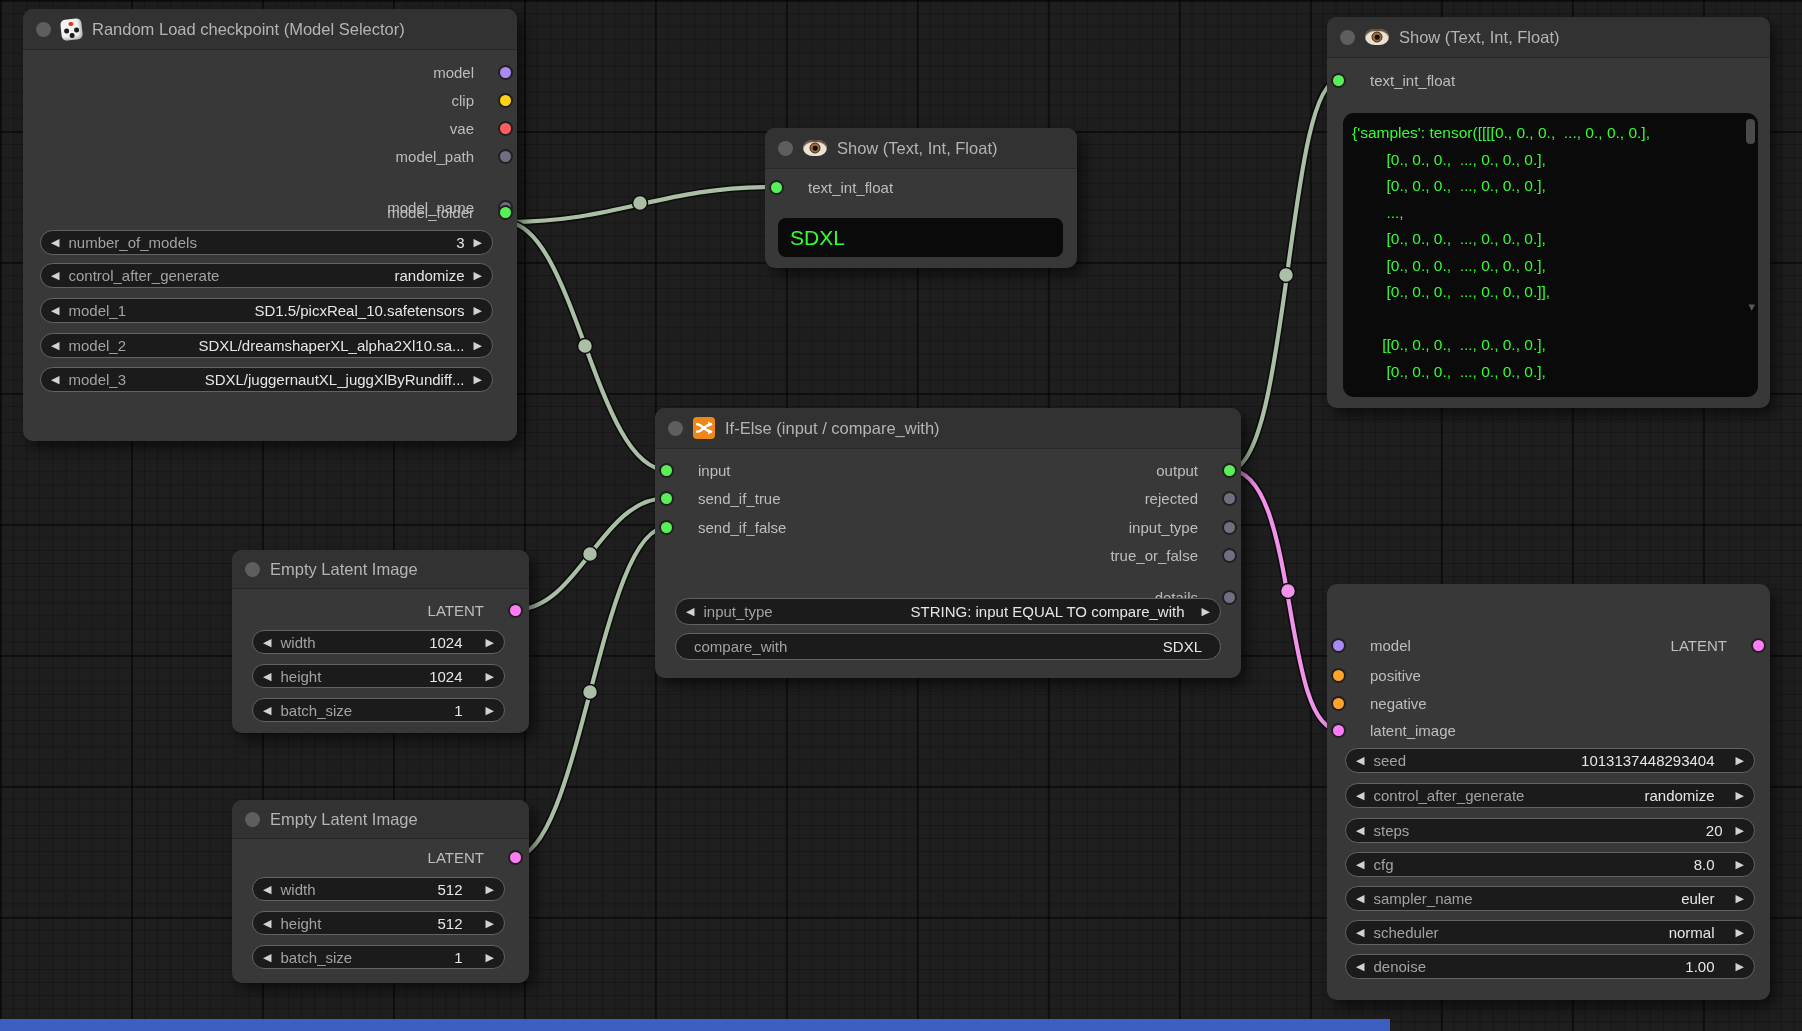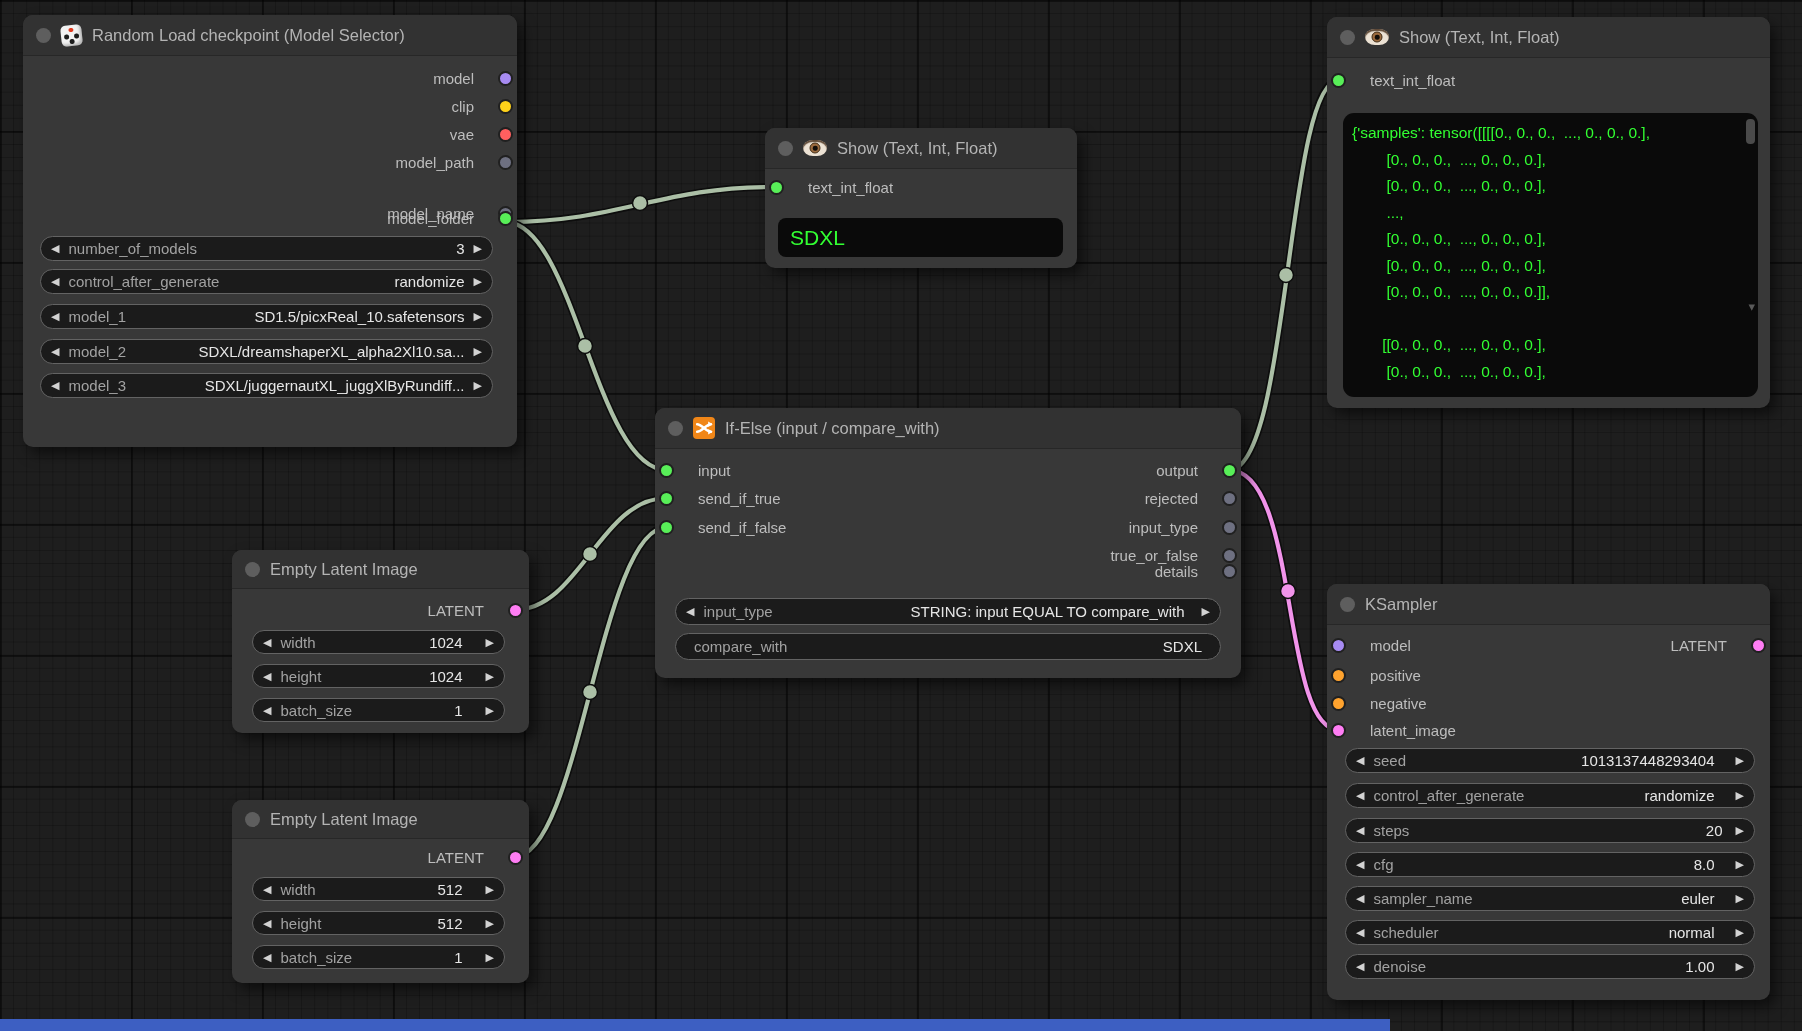--- a/index.html
+++ b/index.html
@@ -96,21 +96,21 @@
       <path class="wire" d="M1229,470 C1300,470 1280,730 1339,730" stroke="#f193ea"></path>
     </g>
     <circle class="wire-dot" cx="640" cy="203" r="7.5" fill="#abbfa6"></circle>
     <circle class="wire-dot" cx="585" cy="346" r="7.5" fill="#abbfa6"></circle>
     <circle class="wire-dot" cx="590" cy="554" r="7.5" fill="#abbfa6"></circle>
     <circle class="wire-dot" cx="590" cy="692" r="7.5" fill="#abbfa6"></circle>
     <circle class="wire-dot" cx="1286" cy="275" r="7.5" fill="#abbfa6"></circle>
     <circle class="wire-dot" cx="1288" cy="591" r="7.5" fill="#f193ea"></circle>
   </svg>
 
-  <div class="node" style="left:23px;top:15px;width:494px;height:432px;">
+  <div class="node" style="left:23px;top:9px;width:494px;height:432px;">
     <div class="ntitle">
       <span class="cdot"></span>
       <span class="die">
           <i class="p-red"></i>
           <i class="p1"></i>
           <i class="p2"></i>
           <i class="p3"></i>
         </span>
       <span class="ttext">Random Load checkpoint (Model Selector)</span>
     </div>
@@ -252,21 +252,21 @@
       <span class="dot" style="background-color: rgb(110, 112, 129);"></span>
     </div>
     <div class="slot-out" style="top:107px;">
       <span class="slabel">input_type</span>
       <span class="dot" style="background-color: rgb(110, 112, 129);"></span>
     </div>
     <div class="slot-out" style="top:135px;">
       <span class="slabel">true_or_false</span>
       <span class="dot" style="background-color: rgb(110, 112, 129);"></span>
     </div>
-    <div class="slot-out" style="top:151px;">
+    <div class="slot-out" style="top:177px;">
       <span class="slabel">details</span>
       <span class="dot" style="background-color: rgb(110, 112, 129);"></span>
     </div>
     <div class="widget" style="left:20px;top:190px;width:546px;height:27px;">
       <span class="warr">◀</span>
       <span class="wlabel">input_type</span>
       <span class="wvalue" style="margin-right:8px;">STRING: input EQUAL TO compare_with</span>
       <span class="warr">▶</span>
     </div>
     <div class="widget no-arrows" style="left:20px;top:225px;width:546px;height:27px;">
@@ -327,24 +327,20 @@
     </div>
     <div class="widget" style="left:20px;top:145px;width:253px;height:24px;">
       <span class="warr">◀</span>
       <span class="wlabel">batch_size</span>
       <span class="wvalue" style="margin-right:14px;">1</span>
       <span class="warr">▶</span>
     </div>
   </div>
 
   <div class="node" style="left:1327px;top:584px;width:443px;height:416px;">
-    <div class="ntitle">
-      <span class="cdot"></span>
-      <span class="ttext">KSampler</span>
-    </div>
     <div class="slot-in" style="top:49px;">
       <span class="dot" style="background-color: rgb(167, 139, 242);"></span>
       <span class="slabel">model</span>
     </div>
     <div class="slot-in" style="top:79px;">
       <span class="dot" style="background-color: rgb(255, 163, 46);"></span>
       <span class="slabel">positive</span>
     </div>
     <div class="slot-in" style="top:107px;">
       <span class="dot" style="background-color: rgb(255, 163, 46);"></span>

